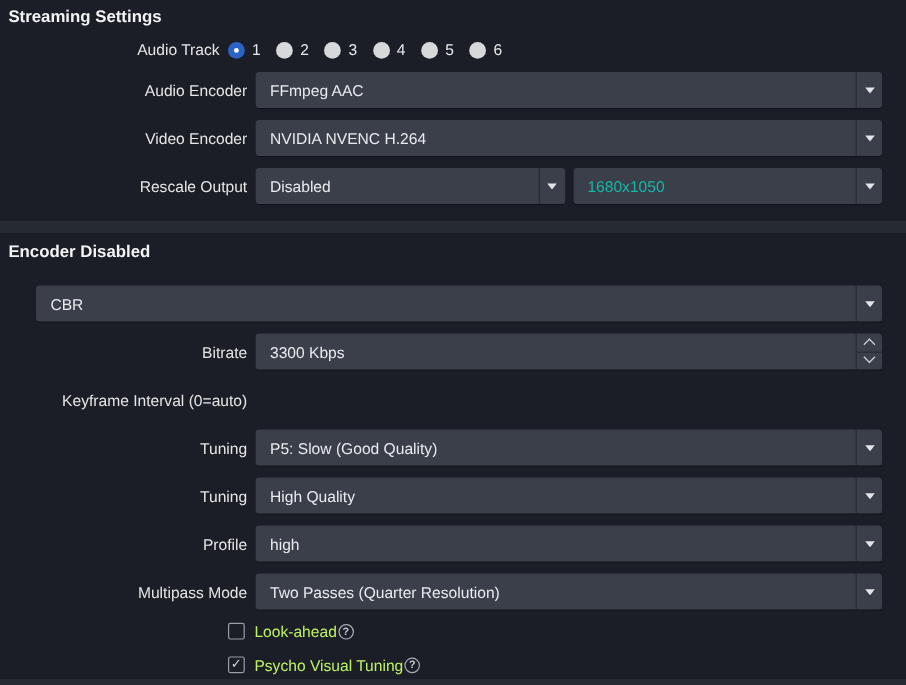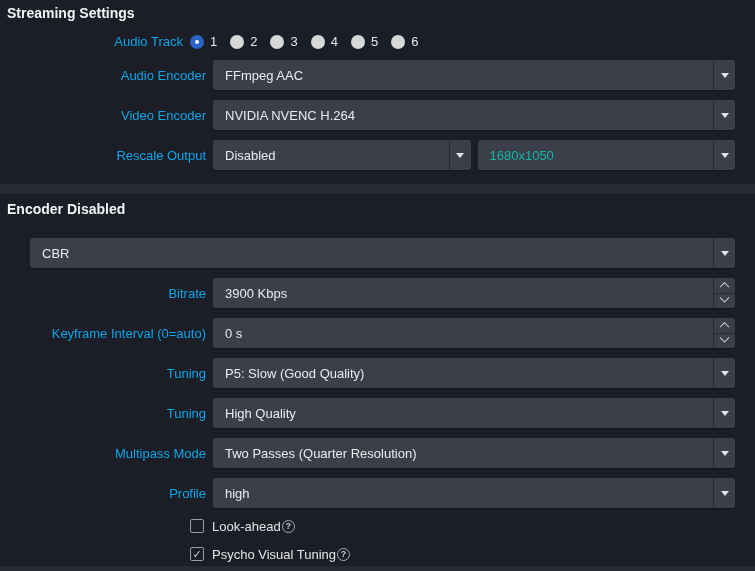--- a/index.html
+++ b/index.html
@@ -16,21 +16,21 @@
 
   .group-title {
     color:#f2f3f5; font-size:14px; font-weight:bold;
     padding:4px 0 0 7px; height:22px; line-height:18px;
   }
   #encoder-group .group-title { padding-top:6px; }
 
   .row { display:flex; align-items:center; margin-bottom:10px; }
   .row-label {
     width:183px; text-align:right; padding-right:0;
-    color:#0ea5e9; font-size:13px; flex:0 0 183px;
+    color:#e5e5e5; font-size:13px; flex:0 0 183px;
     white-space:nowrap;
   }
   .field-area { flex:1; margin-left:7px; margin-right:20px; display:flex; gap:7px; }
 
   
   .radio-row { margin-top:11px; height:17px; margin-bottom:10px; }
   .radio-group { display:flex; align-items:center; gap:0; }
   .radio-opt { display:flex; align-items:center; margin-right:13px; cursor:default; }
   .radio {
     width:14px; height:14px; border-radius:50%;
@@ -87,21 +87,21 @@
   .check-row { height:16px; margin-bottom:12px; }
   .check-wrap { display:flex; align-items:center; margin-left:7px; }
   .checkbox {
     width:14px; height:14px; border:1px solid #989da6; border-radius:2px;
     margin-right:8px; position:relative; background:transparent;
     display:flex; align-items:center; justify-content:center;
   }
   .checkbox[data-checked="true"]::after {
     content:"✓"; color:#cfd3d9; font-size:11px; line-height:1;
   }
-  .check-label { color:#e5e5e5; font-size:13px; }
+  .check-label { color:#bef264; font-size:13px; }
   .help-icon {
     width:13px; height:13px; border:1px solid #a9adb4; border-radius:50%;
     color:#c9cdd3; font-size:9px; font-weight:bold;
     display:inline-flex; align-items:center; justify-content:center;
     margin-left:1px;
   }
   .title-margin { margin-top:22px; }
 </style>
 </head>
 <body>
@@ -195,48 +195,35 @@
             <span class="arrow-down"></span>
           </span>
       </div>
     </div>
   </div>
 
   <div class="row field-row">
     <div class="row-label">Bitrate</div>
     <div class="field-area">
       <div class="spin">
-        <span class="value">3900 Kbps</span>
+        <span class="value">3300 Kbps</span>
         <span class="spin-zone">
           <span class="spin-btn up">
               <span class="chev up"></span>
             </span>
           <span class="spin-btn down">
               <span class="chev down"></span>
             </span>
         </span>
       </div>
     </div>
   </div>
 
   <div class="row field-row">
     <div class="row-label">Keyframe Interval (0=auto)</div>
-    <div class="field-area">
-      <div class="spin">
-        <span class="value">0 s</span>
-        <span class="spin-zone">
-          <span class="spin-btn up">
-              <span class="chev up"></span>
-            </span>
-          <span class="spin-btn down">
-              <span class="chev down"></span>
-            </span>
-        </span>
-      </div>
-    </div>
   </div>
 
   <div class="row field-row">
     <div class="row-label">Tuning</div>
     <div class="field-area">
       <div class="combo">
         <span class="value">P5: Slow (Good Quality)</span>
         <span class="arrow-zone">
             <span class="arrow-down"></span>
           </span>
@@ -250,36 +237,36 @@
       <div class="combo">
         <span class="value">High Quality</span>
         <span class="arrow-zone">
             <span class="arrow-down"></span>
           </span>
       </div>
     </div>
   </div>
 
   <div class="row field-row">
+    <div class="row-label">Profile</div>
+    <div class="field-area">
+      <div class="combo">
+        <span class="value">high</span>
+        <span class="arrow-zone">
+            <span class="arrow-down"></span>
+          </span>
+      </div>
+    </div>
+  </div>
+
+  <div class="row field-row">
     <div class="row-label">Multipass Mode</div>
     <div class="field-area">
       <div class="combo">
         <span class="value">Two Passes (Quarter Resolution)</span>
-        <span class="arrow-zone">
-            <span class="arrow-down"></span>
-          </span>
-      </div>
-    </div>
-  </div>
-
-  <div class="row field-row">
-    <div class="row-label">Profile</div>
-    <div class="field-area">
-      <div class="combo">
-        <span class="value">high</span>
         <span class="arrow-zone">
             <span class="arrow-down"></span>
           </span>
       </div>
     </div>
   </div>
 
   <div class="row check-row">
     <div class="row-label"></div>
     <div class="check-wrap">

